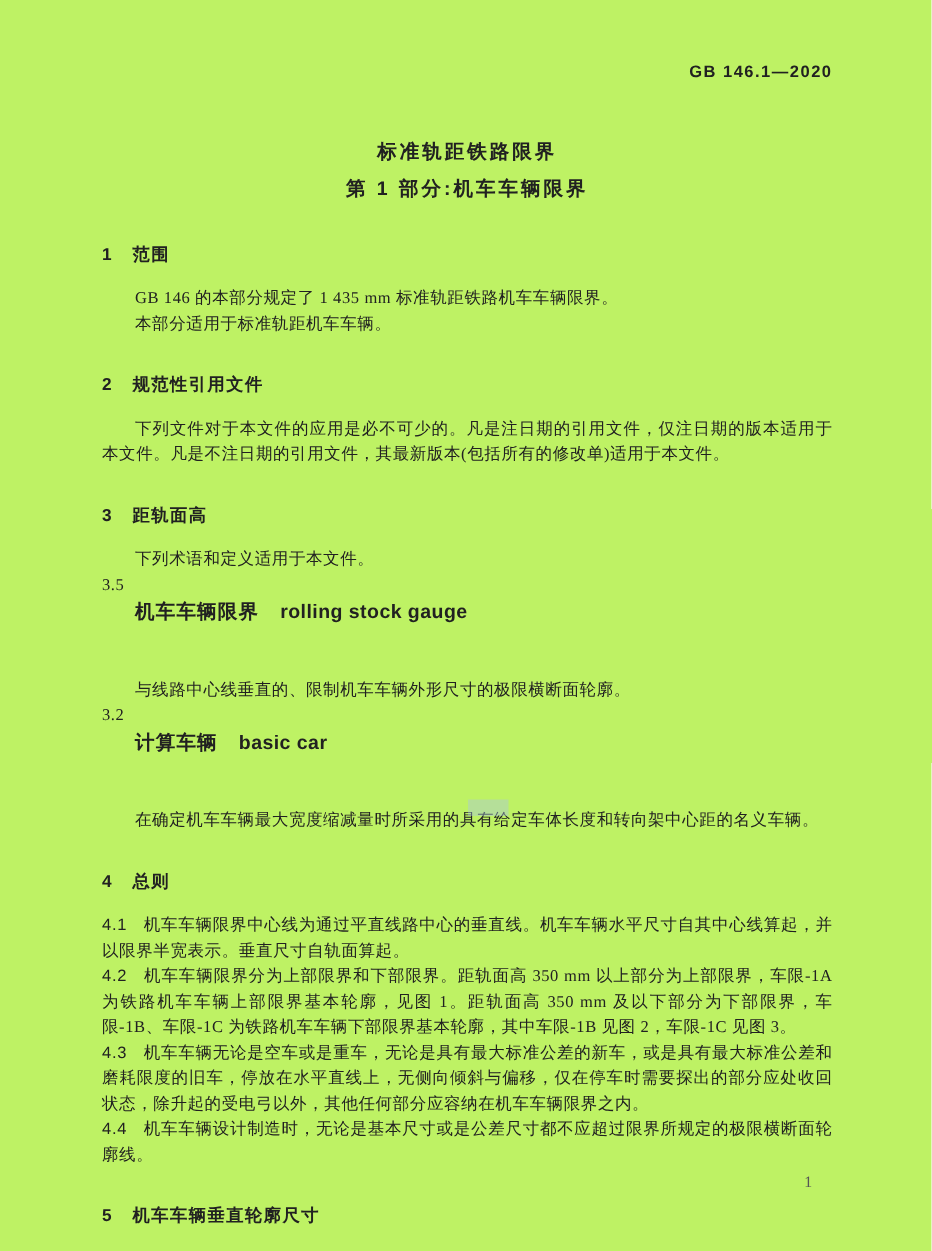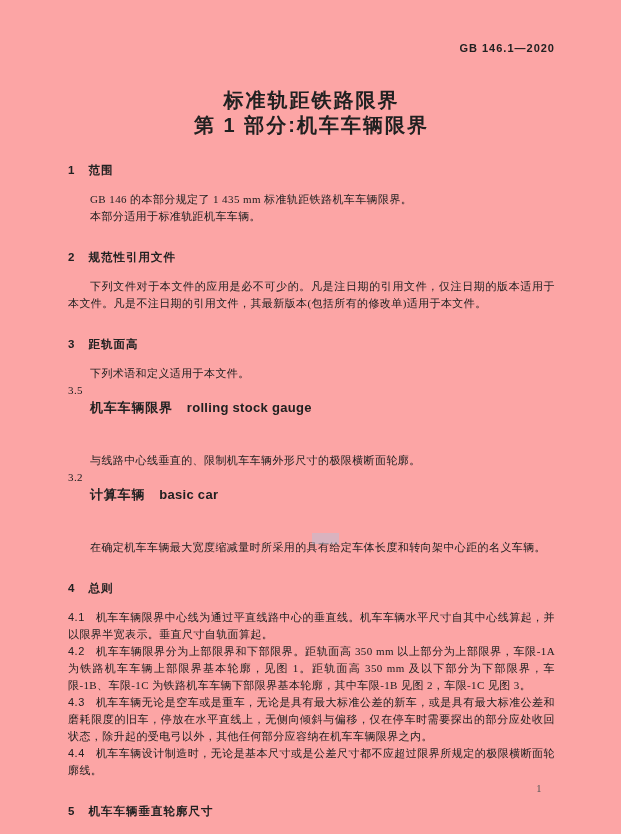--- a/index.html
+++ b/index.html
@@ -1,19 +1,19 @@
 <!DOCTYPE html>
 <html><head>
 <meta charset="utf-8">
 <style>
   html,body{margin:0;padding:0;background:#ffffff;}
   .page{
     position:relative;
     width:621px;height:834px;
-    background:#fca5a5;
+    background:#bef264;
     color:#212121;
     font-family:"Liberation Serif","DejaVu Serif",serif;
     font-size:11px;
     line-height:17px;
     letter-spacing:0.4px;
     overflow:hidden;
     box-sizing:border-box;
     padding:42px 66px 0 68px;
   }
   .doc-code{
@@ -22,21 +22,21 @@
     font-weight:bold;
     font-size:11px;
     line-height:12px;
     letter-spacing:1px;
   }
   .doc-title{
     margin-top:34px;
     text-align:center;
     font-family:"Liberation Sans","DejaVu Sans",sans-serif;
     font-weight:bold;
-    font-size:20px;
+    font-size:13px;
     line-height:25px;
     letter-spacing:2px;
   }
   h2{
     margin:24px 0 13px 0;
     font-family:"Liberation Sans","DejaVu Sans",sans-serif;
     font-weight:bold;
     font-size:11.5px;
     line-height:16px;
     letter-spacing:1px;

